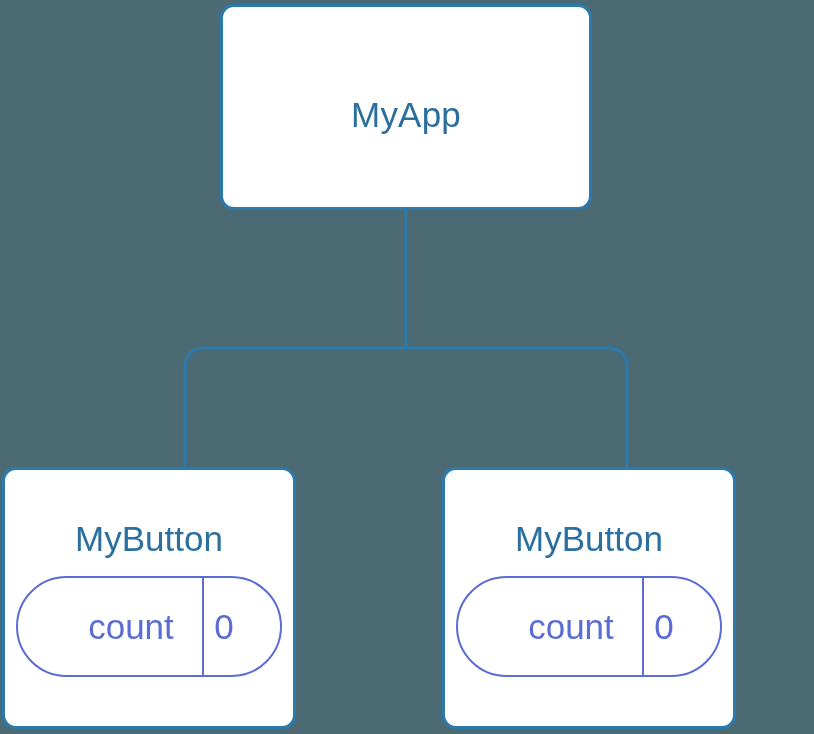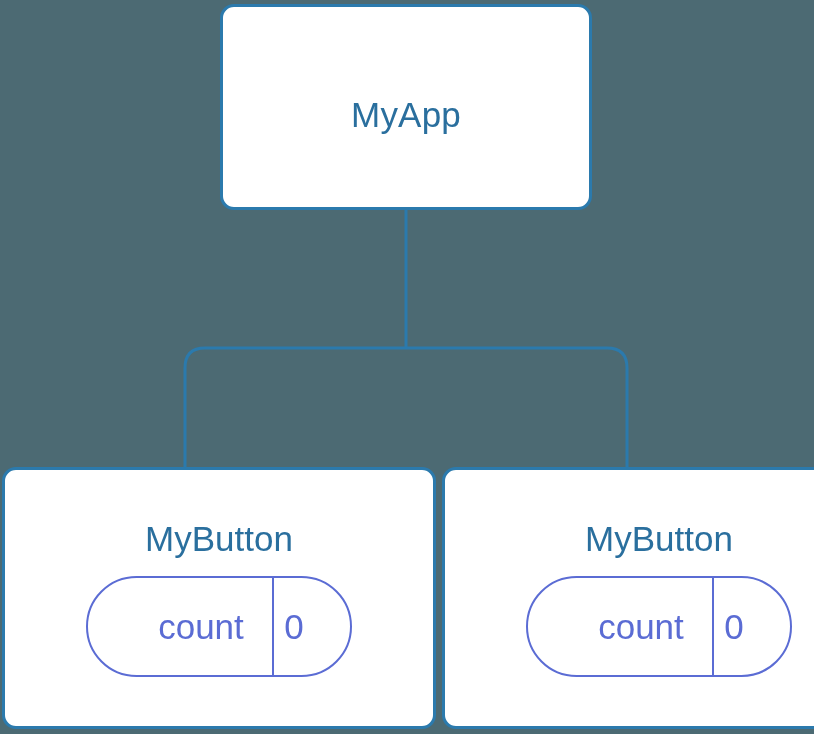--- a/index.html
+++ b/index.html
@@ -51,21 +51,21 @@
     top: 4px;
     width: 372px;
     height: 206px;
   }
   #node-root .node-title {
     top: 88px;
   }
   
   .node-child {
     top: 467px;
-    width: 434px;
+    width: 294px;
     height: 262px;
   }
   #node-child-left { left: 2px; }
   #node-child-right { left: 442px; }
   .child-inner {
     position: absolute;
     left: 0;
     right: 0;
     top: 0;
   }

